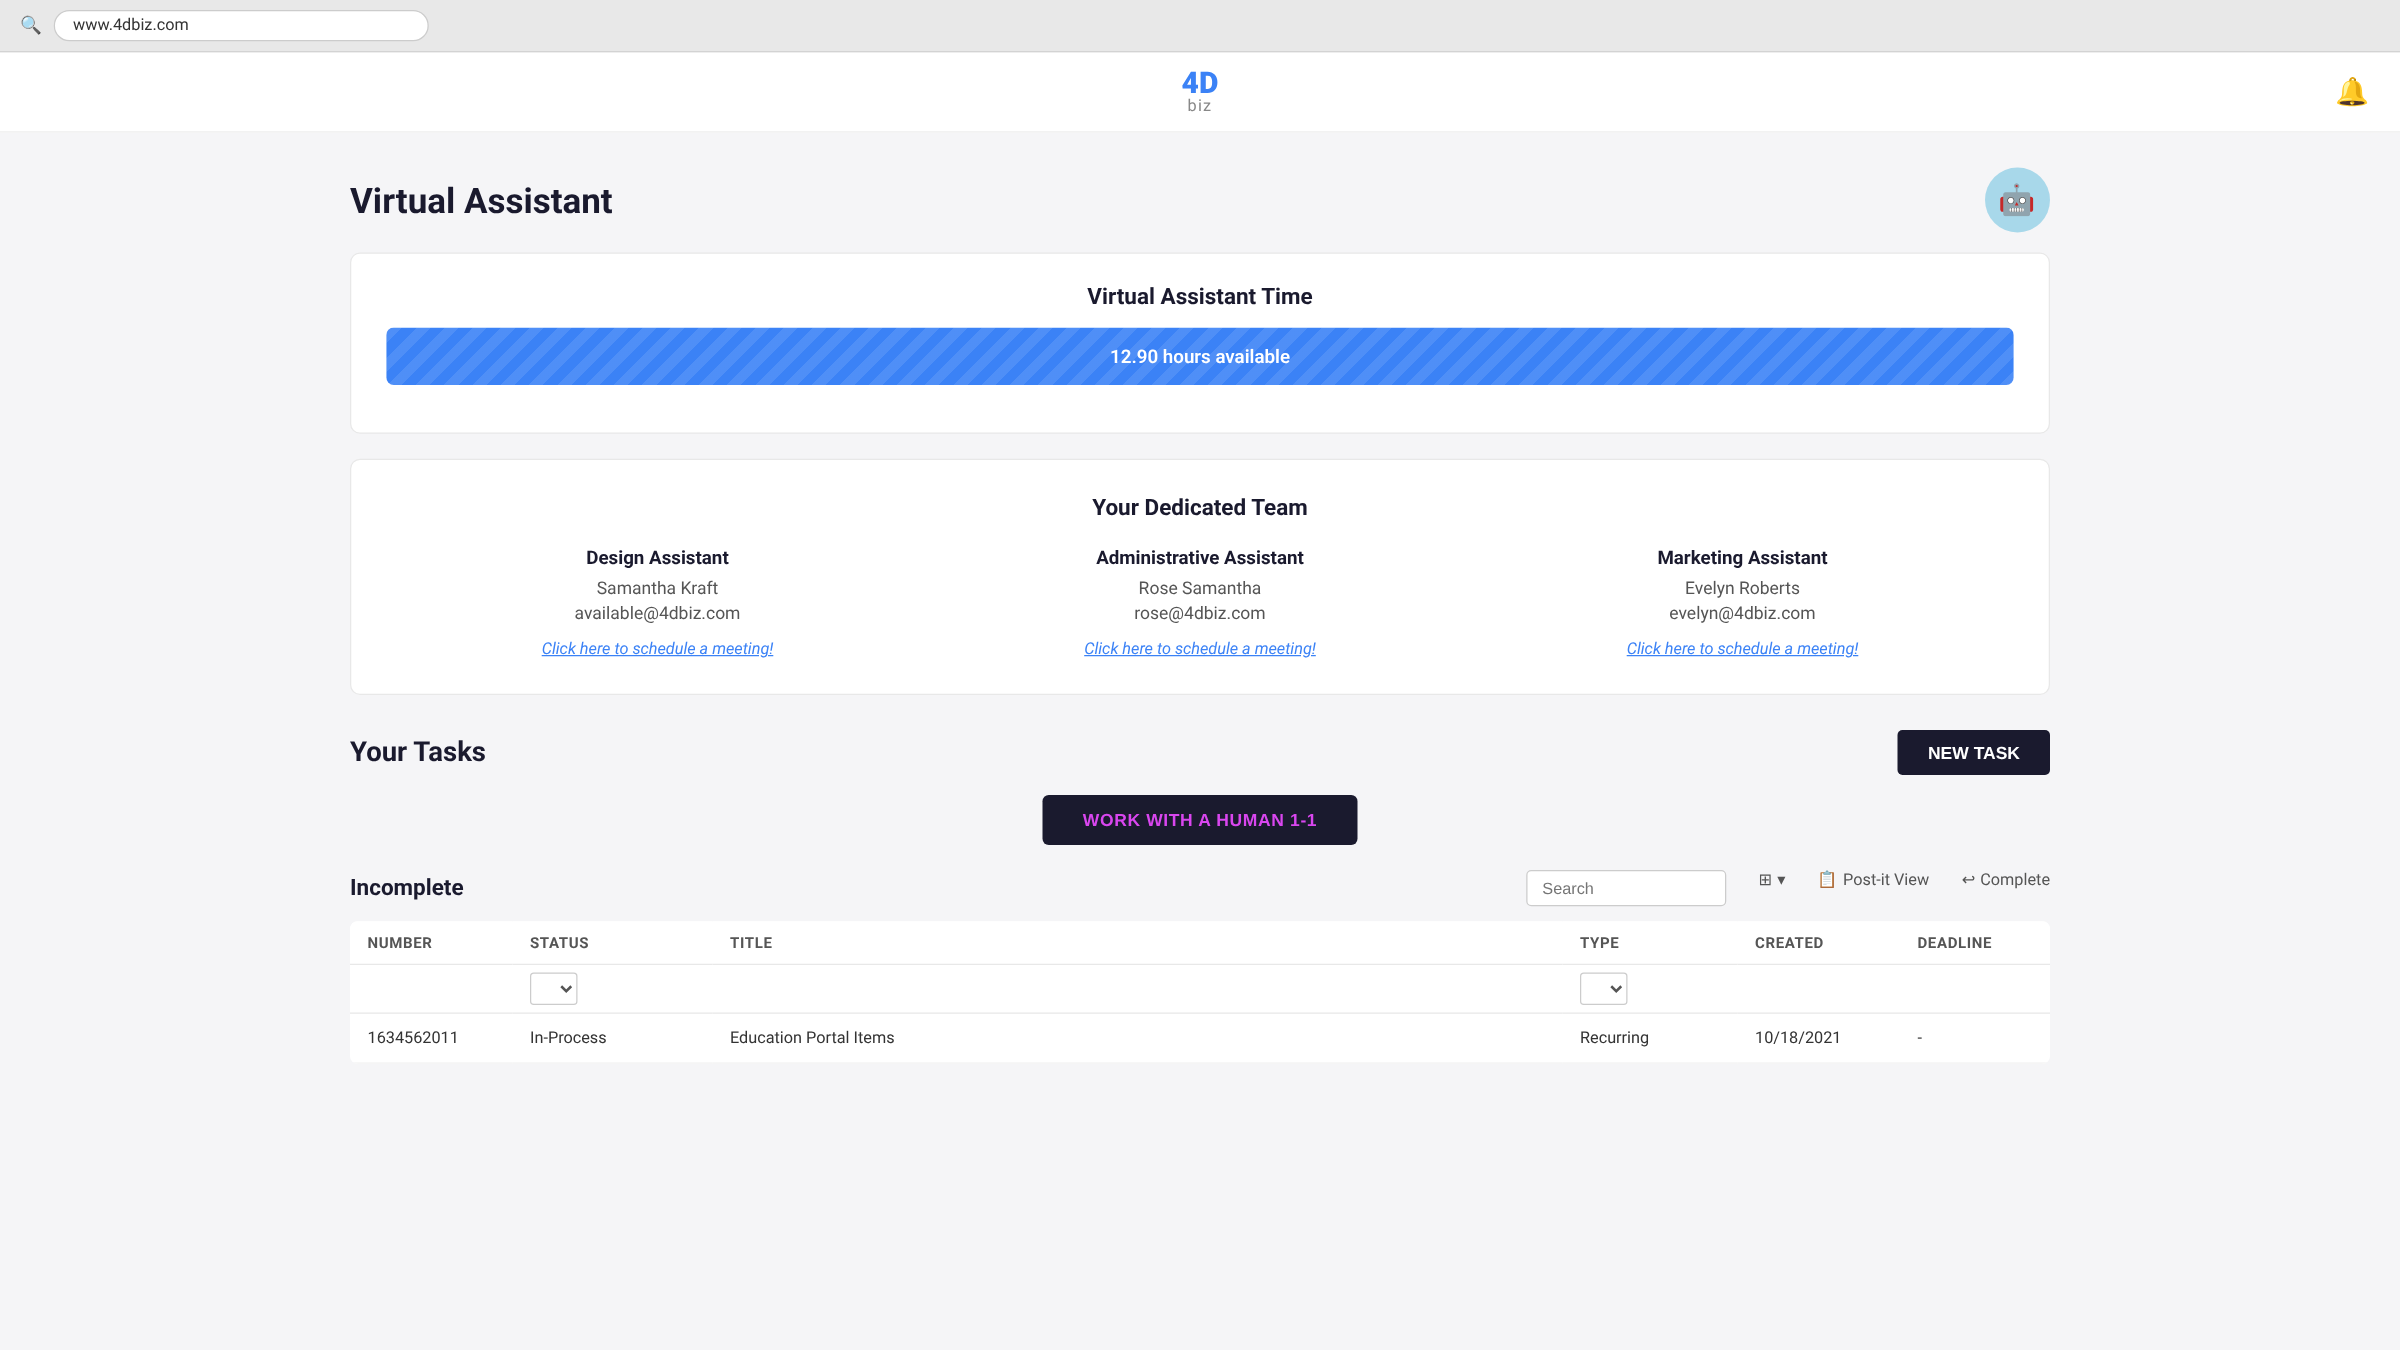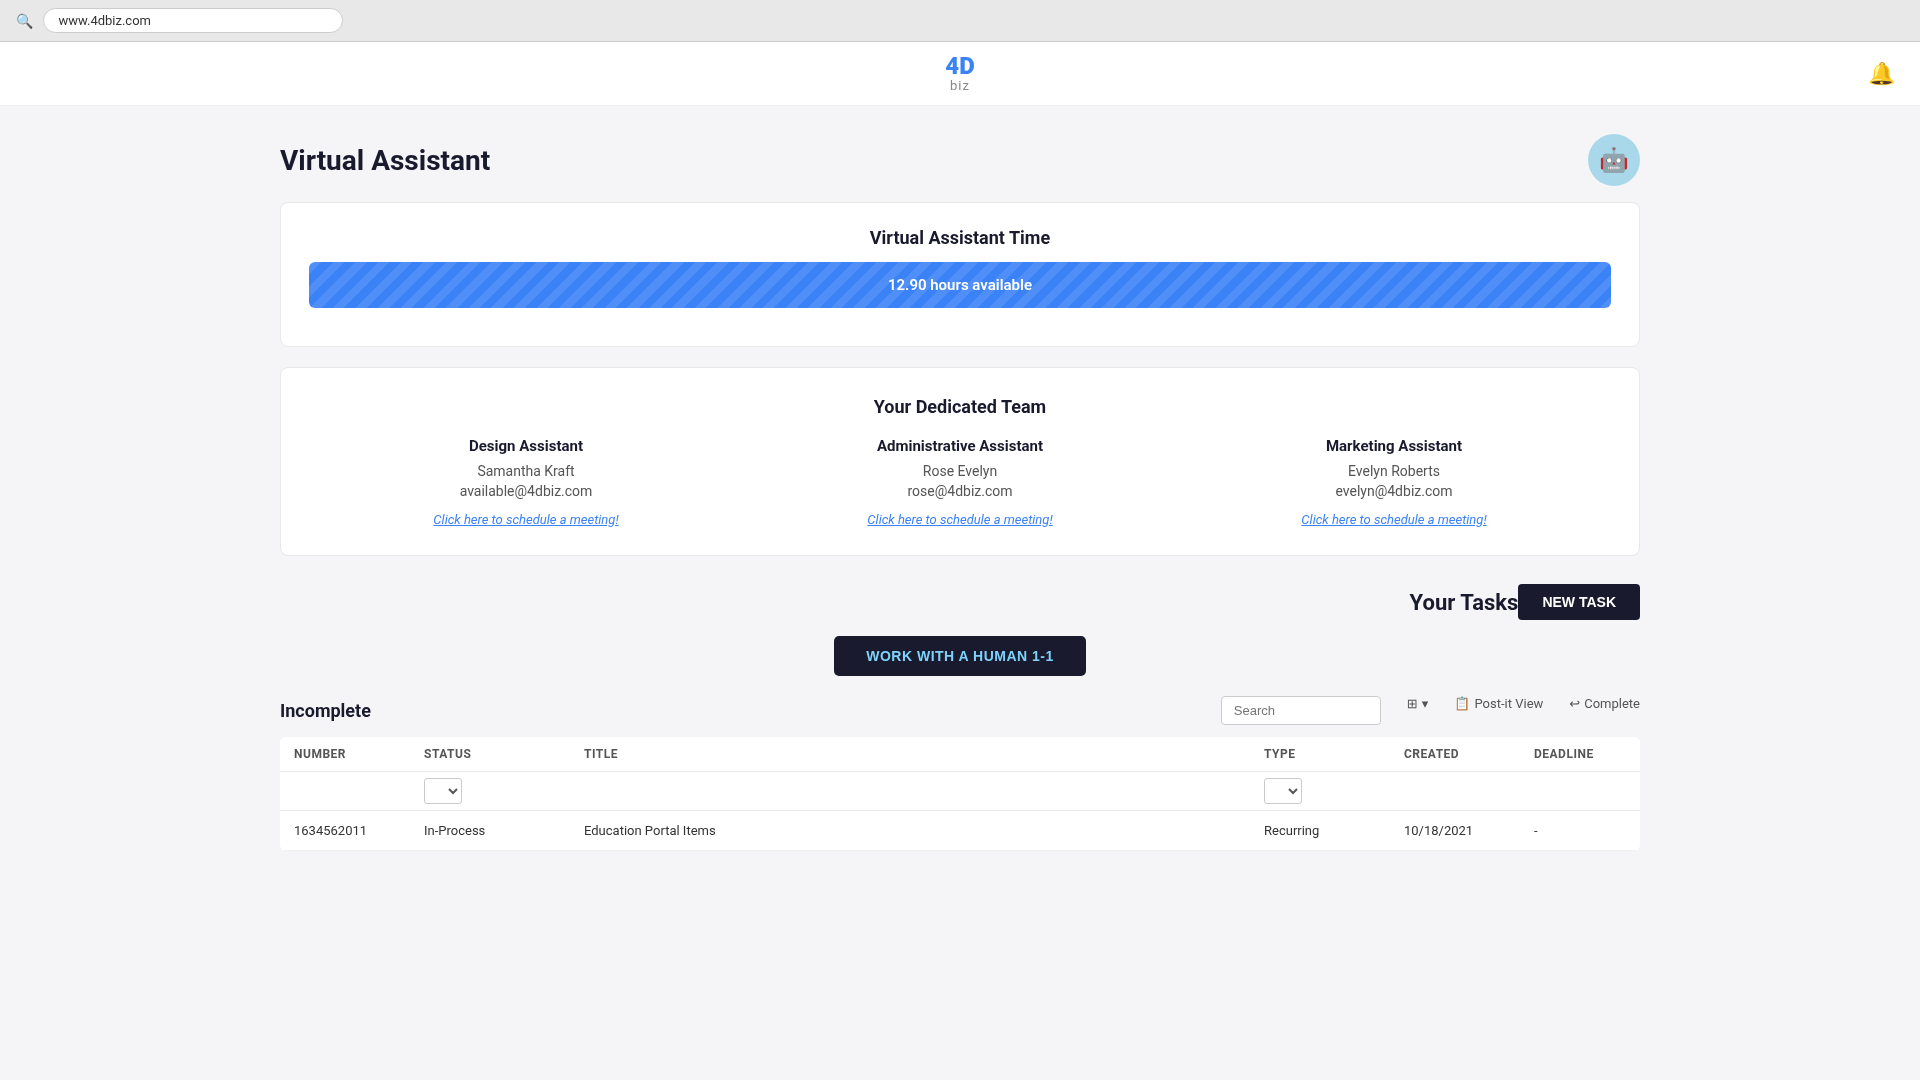--- a/index.html
+++ b/index.html
@@ -194,21 +194,21 @@
       color: #3b82f6;
       font-size: 13px;
       font-style: italic;
       text-decoration: underline;
       cursor: pointer;
     }
 
     
     .tasks-header {
       display: flex;
-      justify-content: flex-end;
+      justify-content: space-between;
       align-items: center;
       margin-bottom: 16px;
     }
     .tasks-title {
       font-size: 22px;
       font-weight: 700;
       color: #1a1a2e;
     }
     .new-task-btn {
       background: #1a1a2e;
@@ -222,21 +222,21 @@
     }
 
     
     .work-human-banner {
       display: flex;
       justify-content: center;
       margin-bottom: 20px;
     }
     .work-human-btn {
       background: #1a1a2e;
-      color: #7dd3fc;
+      color: #d946ef;
       border: none;
       border-radius: 5px;
       padding: 12px 32px;
       font-weight: 700;
       font-size: 14px;
       cursor: pointer;
       letter-spacing: 0.5px;
     }
 
     
@@ -387,21 +387,21 @@
     <div class="team-grid">
 
       <div class="team-member">
         <div class="team-member-role">Design Assistant</div>
         <div class="team-member-name">Samantha Kraft</div>
         <div class="team-member-email">available@4dbiz.com</div>
         <a class="team-member-schedule">Click here to schedule a meeting!</a>
       </div>
       <div class="team-member">
         <div class="team-member-role">Administrative Assistant</div>
-        <div class="team-member-name">Rose Evelyn</div>
+        <div class="team-member-name">Rose Samantha</div>
         <div class="team-member-email">rose@4dbiz.com</div>
         <a class="team-member-schedule">Click here to schedule a meeting!</a>
       </div>
       <div class="team-member">
         <div class="team-member-role">Marketing Assistant</div>
         <div class="team-member-name">Evelyn Roberts</div>
         <div class="team-member-email">evelyn@4dbiz.com</div>
         <a class="team-member-schedule">Click here to schedule a meeting!</a>
       </div>
     </div>

